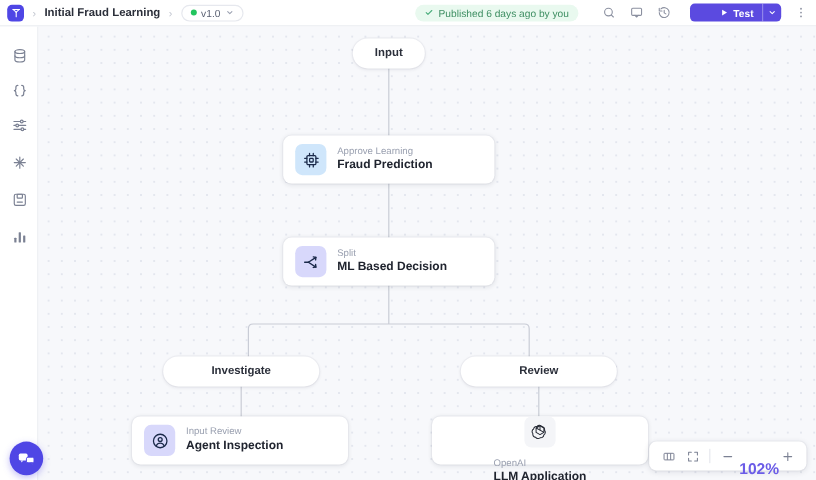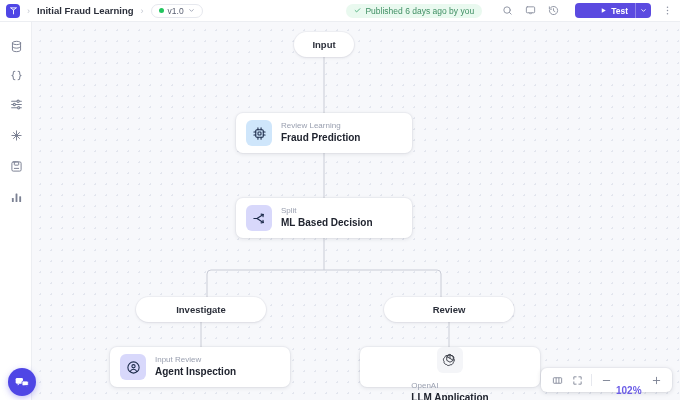--- a/index.html
+++ b/index.html
@@ -114,21 +114,21 @@
 
   
   .zoombar {
     position: absolute; right: 8px; bottom: 8px;
     height: 24px; background: #ffffff; border-radius: 6px;
     box-shadow: 0 1px 5px rgba(26,32,54,.14), 0 0 0 1px rgba(26,32,54,.03);
     display: flex; align-items: center; gap: 0; padding: 0 6px; z-index: 20;
   }
   .zb-ic { width: 20px; height: 22px; display:flex; align-items:center; justify-content:center; color:#7b8193; }
   .zb-div { width: 1px; height: 12px; background: #e6e8ee; margin: 0 4px; }
-  .zb-pct { font-size: 10px; font-weight: bold; color: #6b5ce7; width: 30px; text-align: left; margin-top: 21px; }
+  .zb-pct { font-size: 13px; font-weight: bold; color: #6b5ce7; width: 30px; text-align: center; margin-top: 21px; }
 </style>
 </head>
 <body>
 
 <div id="app">
 
   <div class="header">
     <div class="logo">
       <svg width="9" height="9" viewBox="0 0 24 24" fill="none" stroke="#ffffff" stroke-width="2.4" stroke-linecap="round">
         <path d="M12 21V11"></path>
@@ -289,21 +289,21 @@
 
     <div class="node card-node" style="left:204px; top:91px; width:176px; height:40px;">
       <span class="card-ic" style="background:#cfe6fb">
         <svg width="15" height="15" viewBox="0 0 24 24" fill="none" stroke="#1b2a4a" stroke-width="1.7" stroke-linecap="round" stroke-linejoin="round">
           <rect x="6" y="6" width="12" height="12" rx="1.6"></rect>
           <rect x="9.6" y="9.6" width="4.8" height="4.8" rx="1"></rect>
           <path d="M9.5 3v3M14.5 3v3M9.5 18v3M14.5 18v3M3 9.5h3M3 14.5h3M18 9.5h3M18 14.5h3"></path>
         </svg>
       </span>
       <span class="card-txt">
-        <span class="card-kind">Review Learning</span>
+        <span class="card-kind">Approve Learning</span>
         <span class="card-title">Fraud Prediction</span>
       </span>
     </div>
 
     <div class="node card-node" style="left:204px; top:176px; width:176px; height:40px;">
       <span class="card-ic" style="background:#d8d8fb">
         <svg width="15" height="15" viewBox="0 0 24 24" fill="none" stroke="#1b2a4a" stroke-width="1.8" stroke-linecap="round" stroke-linejoin="round">
           <path d="M3 12h5"></path>
           <path d="M8 12 18 5.5"></path>
             <path d="M8 12 18 18.5"></path>

